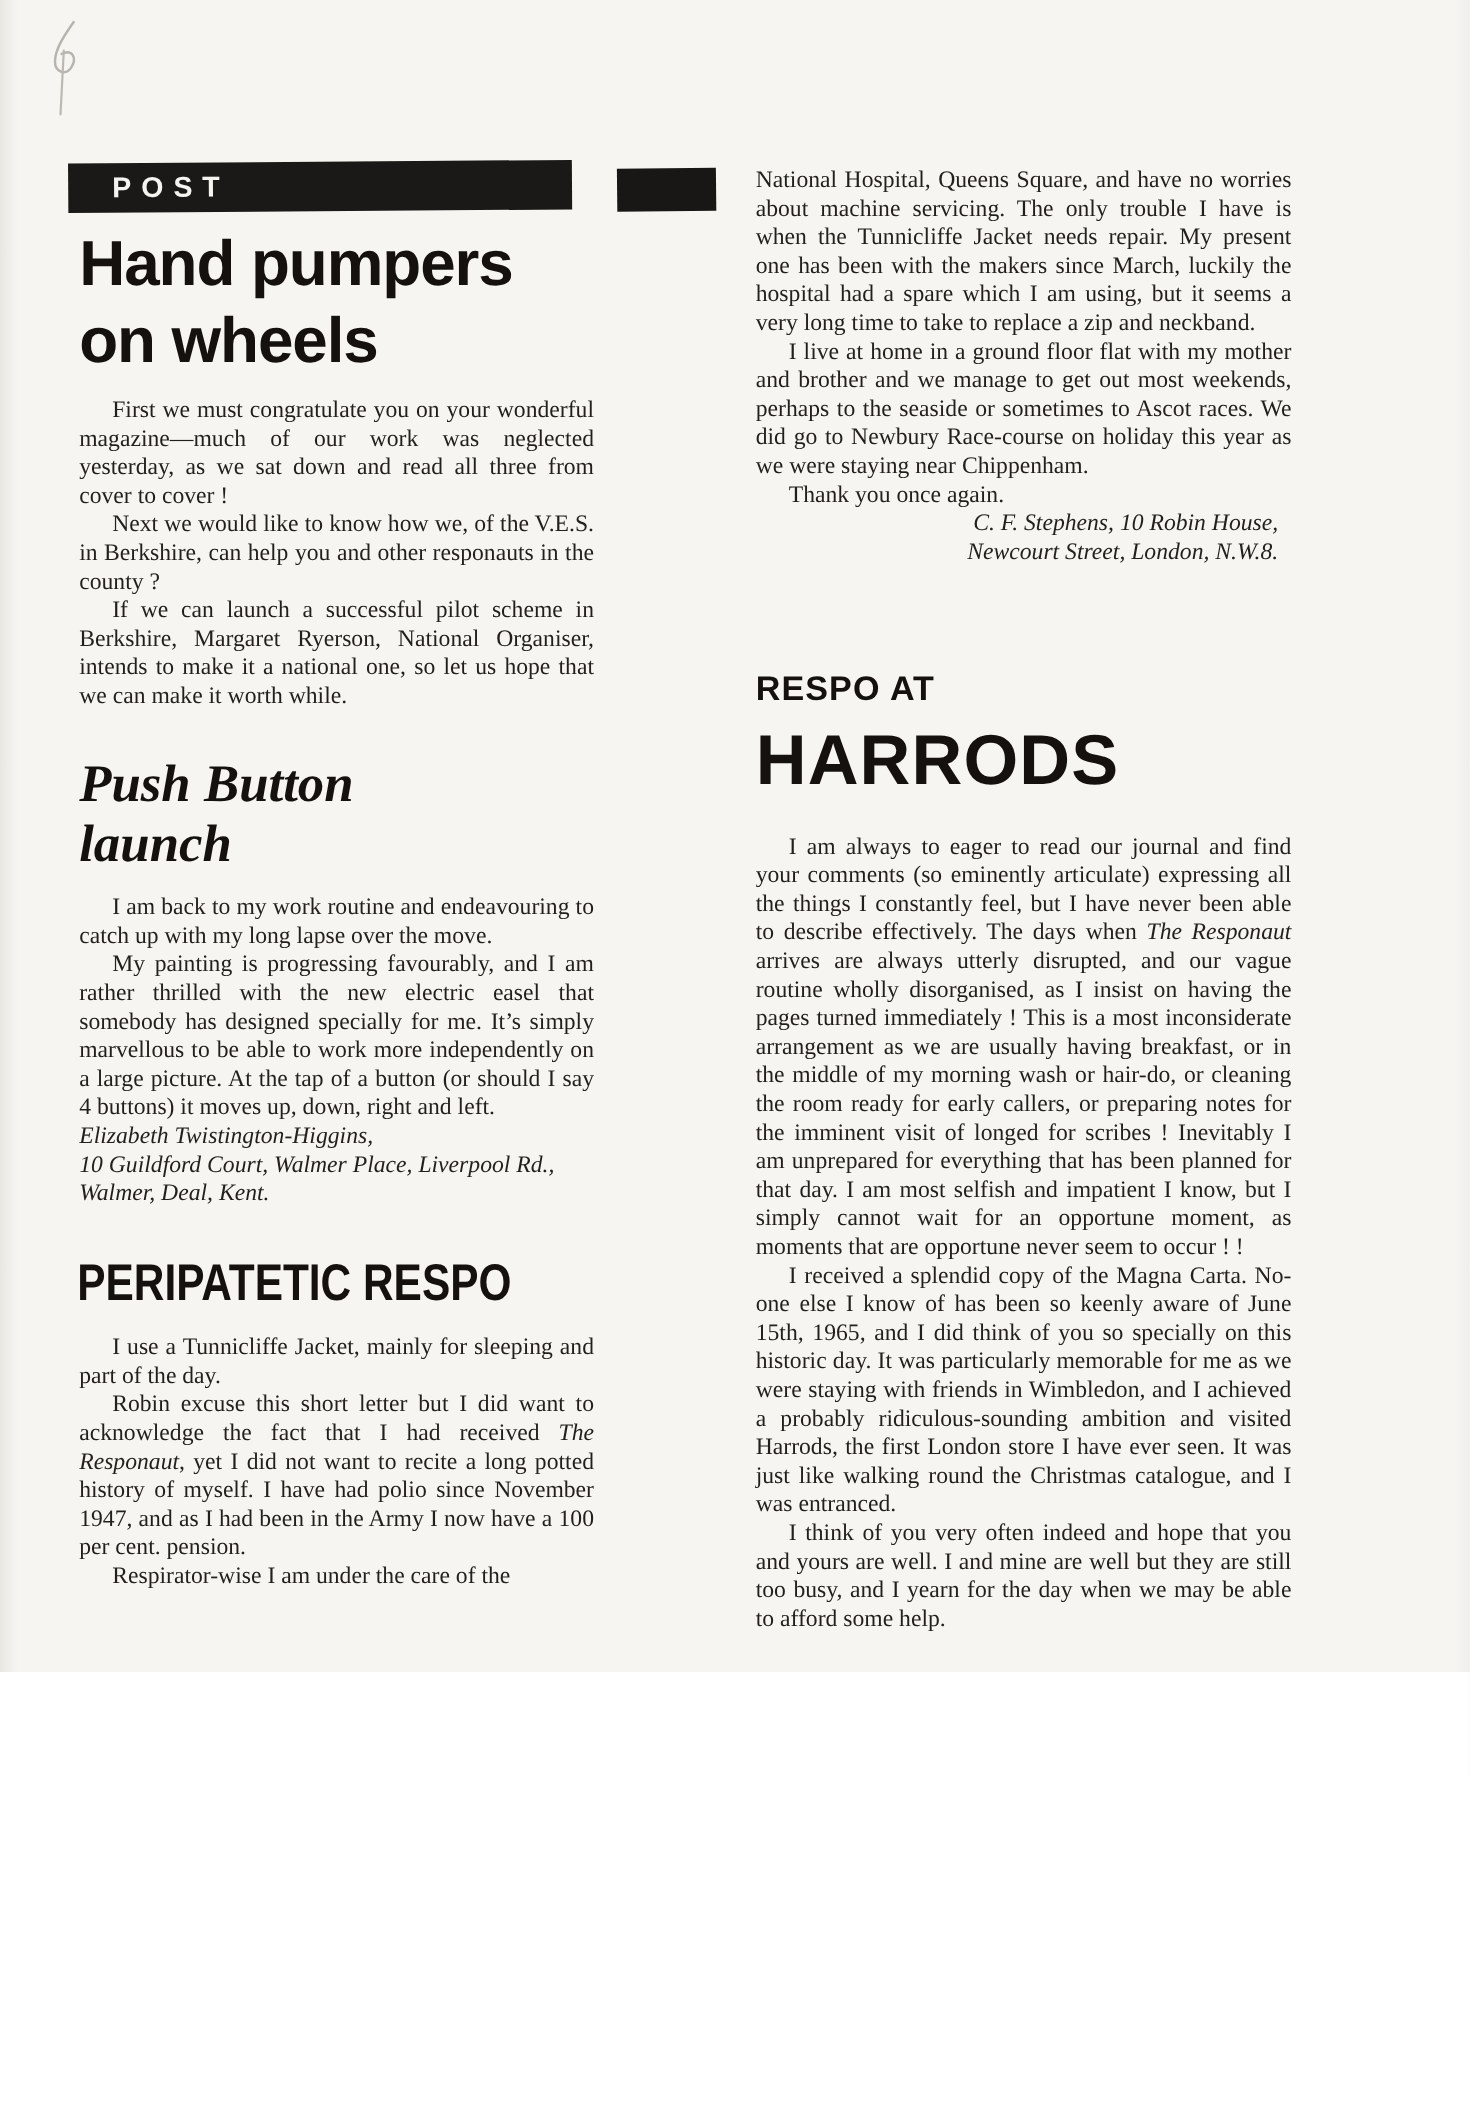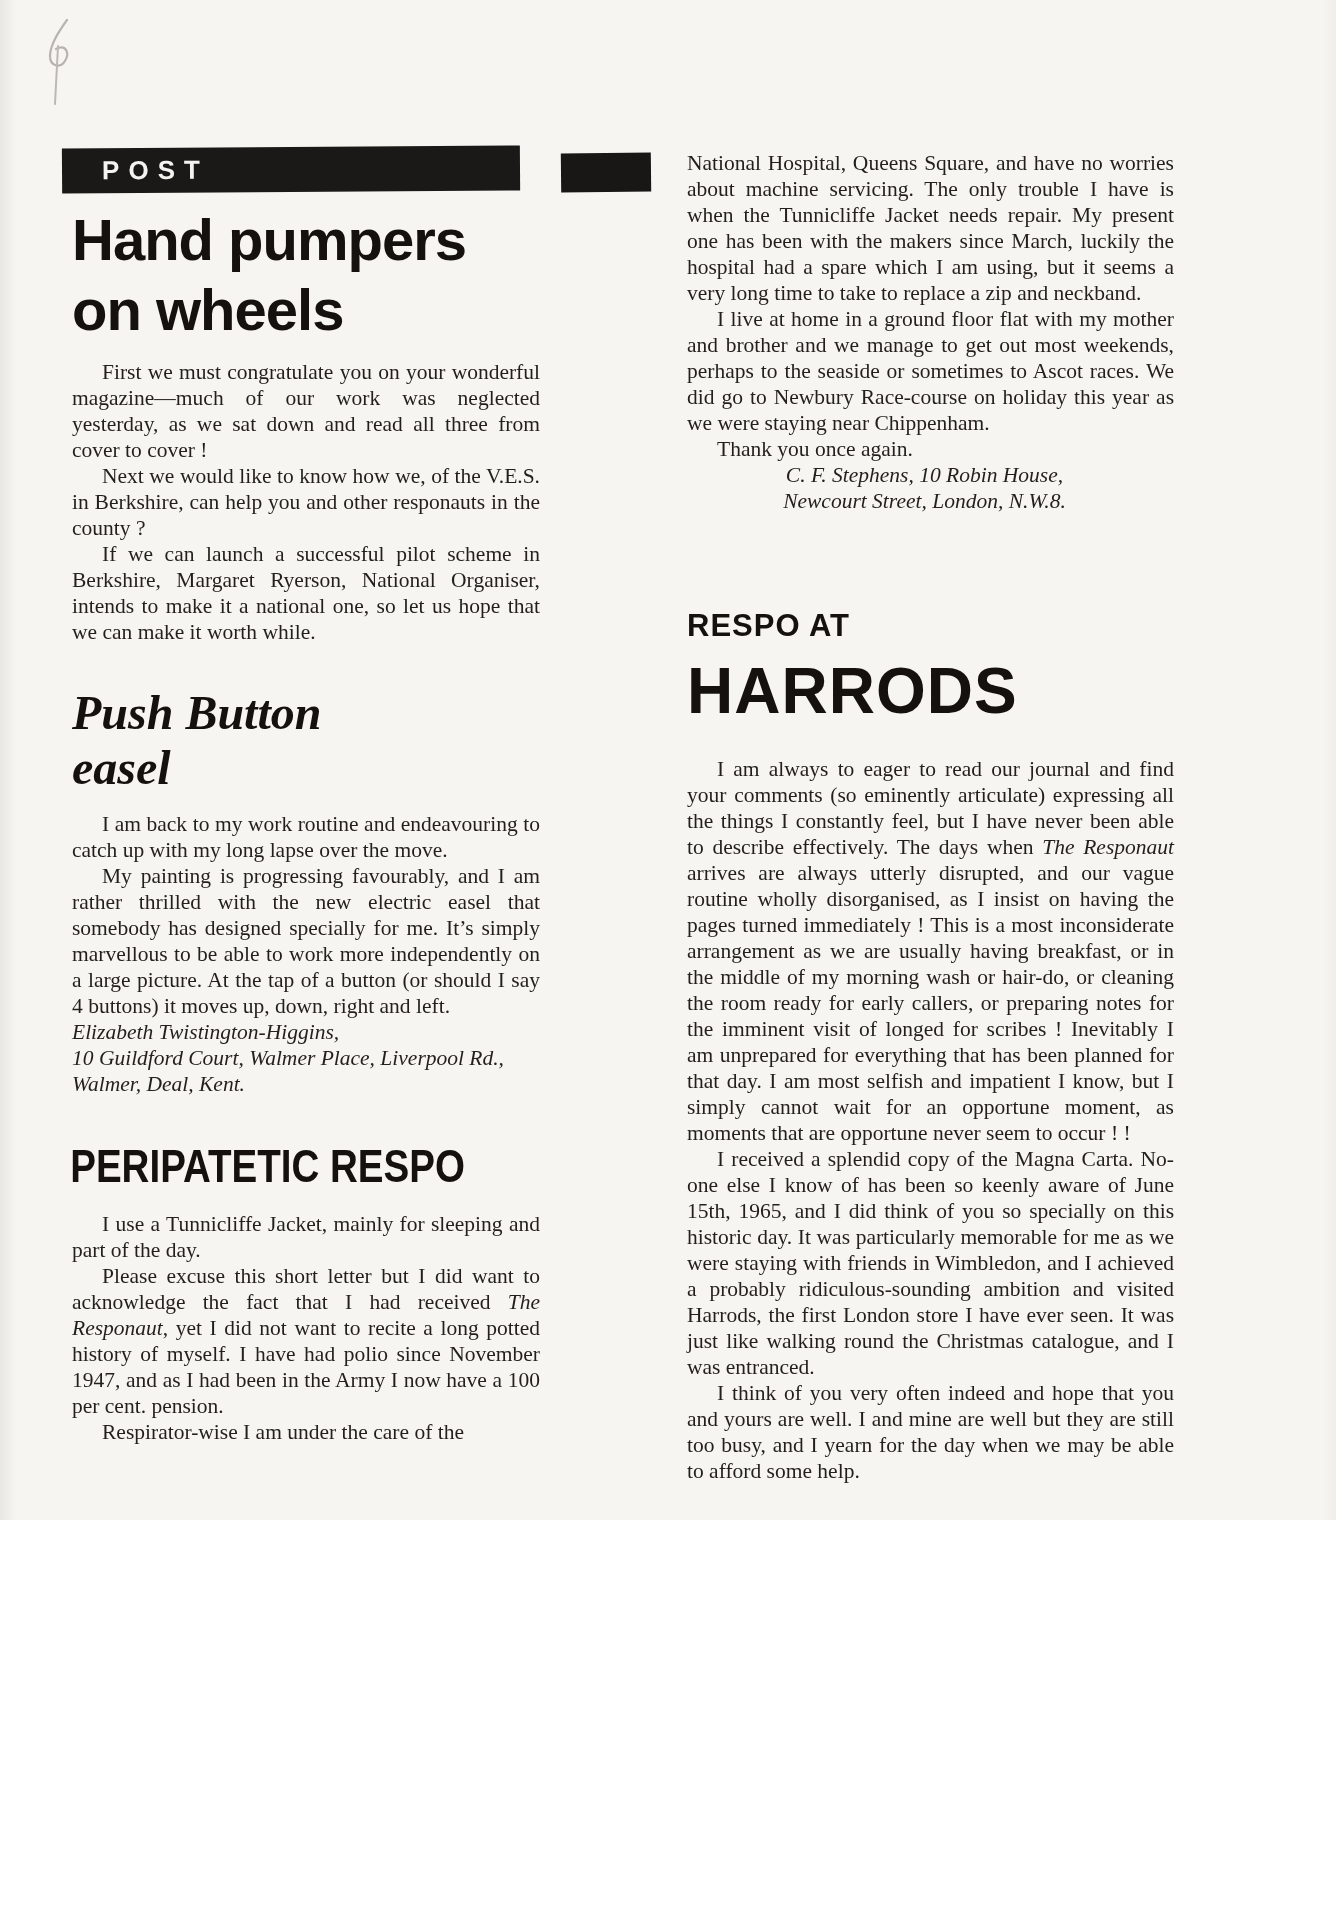--- a/index.html
+++ b/index.html
@@ -80,21 +80,21 @@
   }
   .col-right .body { padding-left:0; }
   .indent { text-indent:30px; }
   .it { font-style:italic; }
 
   .sig { font-style:italic; font-size:21.5px; }
   .sig .sig-line { line-height:26px; }
   .sig-hand  { margin:0 0 0 116px; }
   .sig-flush { margin:0; padding-left:10px; }
   .col-right .sig-flush { padding-left:0; }
-  .sig-right { text-align:center; padding-right:12px; }
+  .sig-right { text-align:right; padding-right:12px; }
 </style>
 </head>
 <body>
 
 <div class="page">
 
   <svg class="pencil-mark" width="44" height="92" viewBox="0 0 44 92" aria-hidden="true">
     <path d="M27,4 C20,14 10,28 10,40 C10,50 20,53 25,45 C30,37 26,28 16,33" fill="none" stroke="#b7b4ae" stroke-width="2.2" stroke-linecap="round"></path>
     <path d="M18,30 C17,48 16,70 15,88" fill="none" stroke="#bcb9b3" stroke-width="2" stroke-linecap="round"></path>
   </svg>
@@ -110,33 +110,33 @@
     <h1 class="headline">
       <div>Hand pumpers</div>
       <div>on wheels</div>
     </h1>
     <p class="body indent"><span>First we must congratulate you on your wonderful magazine—much of our work was neglected yesterday, as we sat down and read all three from cover to cover&nbsp;!</span></p>
     <p class="body indent"><span>Next we would like to know how we, of the V.E.S. in Berkshire, can help you and other responauts in the county&nbsp;?</span></p>
     <p class="body indent"><span>If we can launch a successful pilot scheme in Berkshire, Margaret Ryerson, National Organiser, intends to make it a national one, so let us hope that we can make it worth while.</span></p>
 
     <h2 class="script-head">
       <div>Push Button</div>
-      <div>easel</div>
+      <div>launch</div>
     </h2>
     <p class="body indent"><span>I am back to my work routine and endeavouring to catch up with my long lapse over the move.</span></p>
     <p class="body indent"><span>My painting is progressing favourably, and I am rather thrilled with the new electric easel that somebody has designed specially for me. It’s simply marvellous to be able to work more independently on a large picture. At the tap of a button (or should I say 4 buttons) it moves up, down, right and left.</span></p>
     <div class="sig sig-flush">
       <div class="sig-line">Elizabeth Twistington-Higgins,</div>
       <div class="sig-line">10 Guildford Court, Walmer Place, Liverpool Rd.,</div>
       <div class="sig-line">Walmer, Deal, Kent.</div>
     </div>
 
     <h2 class="condensed-head">PERIPATETIC RESPO</h2>
     <p class="body indent"><span>I use a Tunnicliffe Jacket, mainly for sleeping and part of the day.</span></p>
-    <p class="body indent"><span>Please excuse this short letter but I did want to acknowledge the fact that I had received </span><span class="it">The Responaut</span><span>, yet I did not want to recite a long potted history of myself. I have had polio since November 1947, and as I had been in the Army I now have a 100 per cent. pension.</span></p>
+    <p class="body indent"><span>Robin excuse this short letter but I did want to acknowledge the fact that I had received </span><span class="it">The Responaut</span><span>, yet I did not want to recite a long potted history of myself. I have had polio since November 1947, and as I had been in the Army I now have a 100 per cent. pension.</span></p>
     <p class="body indent"><span>Respirator-wise I am under the care of the</span></p>
 
   </div>
 
   <div class="col col-right">
 
     <p class="body"><span>National Hospital, Queens Square, and have no worries about machine servicing. The only trouble I have is when the Tunnicliffe Jacket needs repair. My present one has been with the makers since March, luckily the hospital had a spare which I am using, but it seems a very long time to take to replace a zip and neckband.</span></p>
     <p class="body indent"><span>I live at home in a ground floor flat with my mother and brother and we manage to get out most weekends, perhaps to the seaside or sometimes to Ascot races. We did go to Newbury Race-course on holiday this year as we were staying near Chippenham.</span></p>
     <p class="body indent"><span>Thank you once again.</span></p>
     <div class="sig sig-right">

